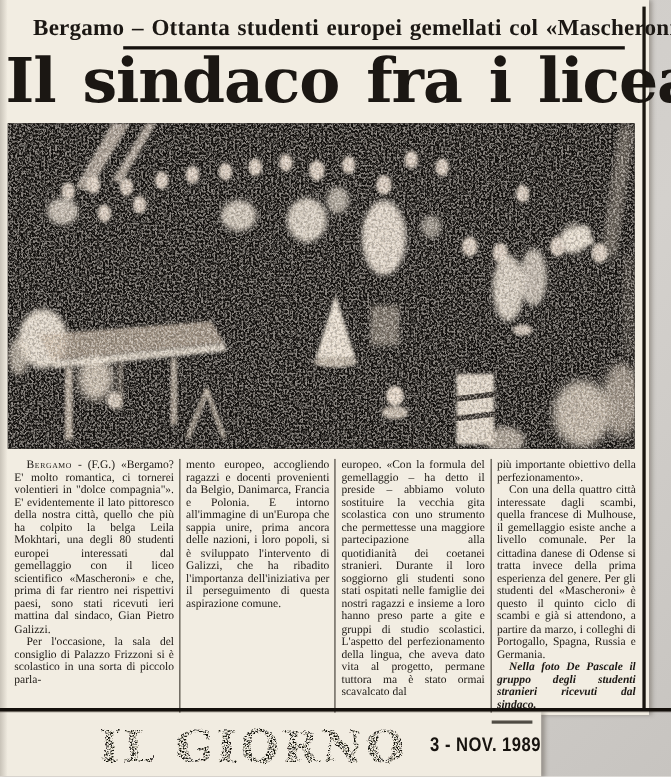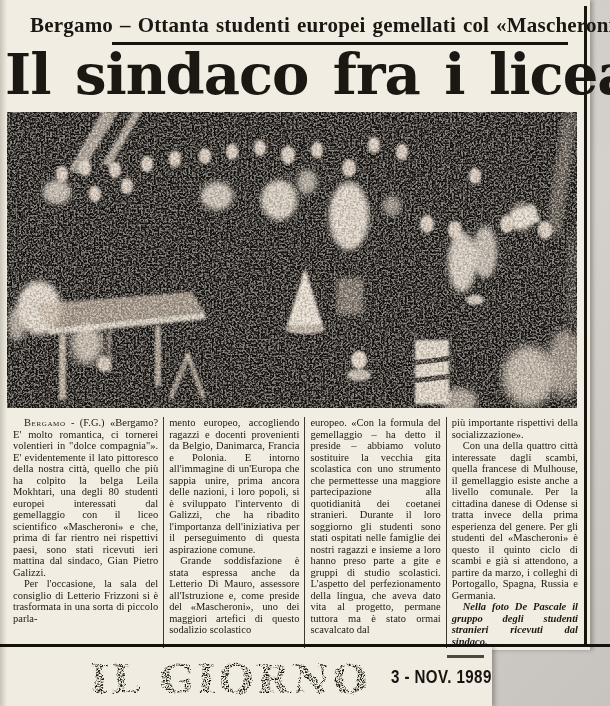--- a/index.html
+++ b/index.html
@@ -206,34 +206,33 @@
       <ellipse cx="452" cy="288" rx="18" ry="12" fill="#e4d7c7" opacity=".7" filter="url(#b2)"></ellipse>
 
       <rect width="570" height="296" filter="url(#speckL)" opacity=".55"></rect>
       <rect width="570" height="296" filter="url(#speckD)" opacity=".3"></rect>
     </svg>
   </div>
 
   <div class="columns">
     <div class="col c1">
       <p class="indent"><span class="dateline">Bergamo</span><span> - (F.G.) </span><span>«Bergamo? E' molto romantica, ci tornerei volentieri in "dolce compagnia"». E' evidentemente il lato pittoresco della nostra città, quello che più ha colpito la belga Leila Mokhtari, una degli 80 studenti europei interessati dal gemellaggio con il liceo scientifico «Mascheroni» e che, prima di far rientro nei rispettivi paesi, sono stati ricevuti ieri mattina dal sindaco, Gian Pietro Galizzi.</span></p>
-      <p class="indent">Per l'occasione, la sala del consiglio di Letterio Frizzoni si è trasformata in una sorta di piccolo parla-</p>
+      <p class="indent">Per l'occasione, la sala del consiglio di Palazzo Frizzoni si è scolastico in una sorta di piccolo parla-</p>
     </div>
     <div class="vdiv"></div>
     <div class="col c2">
       <p>mento europeo, accogliendo ragazzi e docenti provenienti da Belgio, Danimarca, Francia e Polonia. E intorno all'immagine di un'Europa che sappia unire, prima ancora delle nazioni, i loro popoli, si è sviluppato l'intervento di Galizzi, che ha ribadito l'importanza dell'iniziativa per il perseguimento di questa aspirazione comune.</p>
-      <p class="indent">Grande soddisfazione è stata espressa anche da Letterio Di Mauro, assessore all'Istruzione e, come preside del «Mascheroni», uno dei maggiori artefici di questo sodalizio scolastico</p>
     </div>
     <div class="vdiv"></div>
     <div class="col c3">
       <p>europeo. «Con la formula del gemellaggio – ha detto il preside – abbiamo voluto sostituire la vecchia gita scolastica con uno strumento che permettesse una maggiore partecipazione alla quotidianità dei coetanei stranieri. Durante il loro soggiorno gli studenti sono stati ospitati nelle famiglie dei nostri ragazzi e insieme a loro hanno preso parte a gite e gruppi di studio scolastici. L'aspetto del perfezionamento della lingua, che aveva dato vita al progetto, permane tuttora ma è stato ormai scavalcato dal</p>
     </div>
     <div class="vdiv"></div>
     <div class="col c4">
-      <p>più importante rispettivi della socializzazione».</p>
+      <p>più importante obiettivo della perfezionamento».</p>
       <p class="indent">Con una della quattro città interessate dagli scambi, quella francese di Mulhouse, il gemellaggio esiste anche a livello comunale. Per la cittadina danese di Odense si tratta invece della prima esperienza del genere. Per gli studenti del «Mascheroni» è questo il quinto ciclo di scambi e già si attendono, a partire da marzo, i colleghi di Portogallo, Spagna, Russia e Germania.</p>
       <p class="indent bold">Nella foto De Pascale il gruppo degli studenti stranieri ricevuti dal sindaco.</p>
     </div>
   </div>
 
   <div class="right-rule"></div>
   <div class="bottom-rule"></div>
   <div class="date-dash"></div>
 
   <svg class="masthead-svg" width="295" height="52" viewBox="0 0 295 52">

